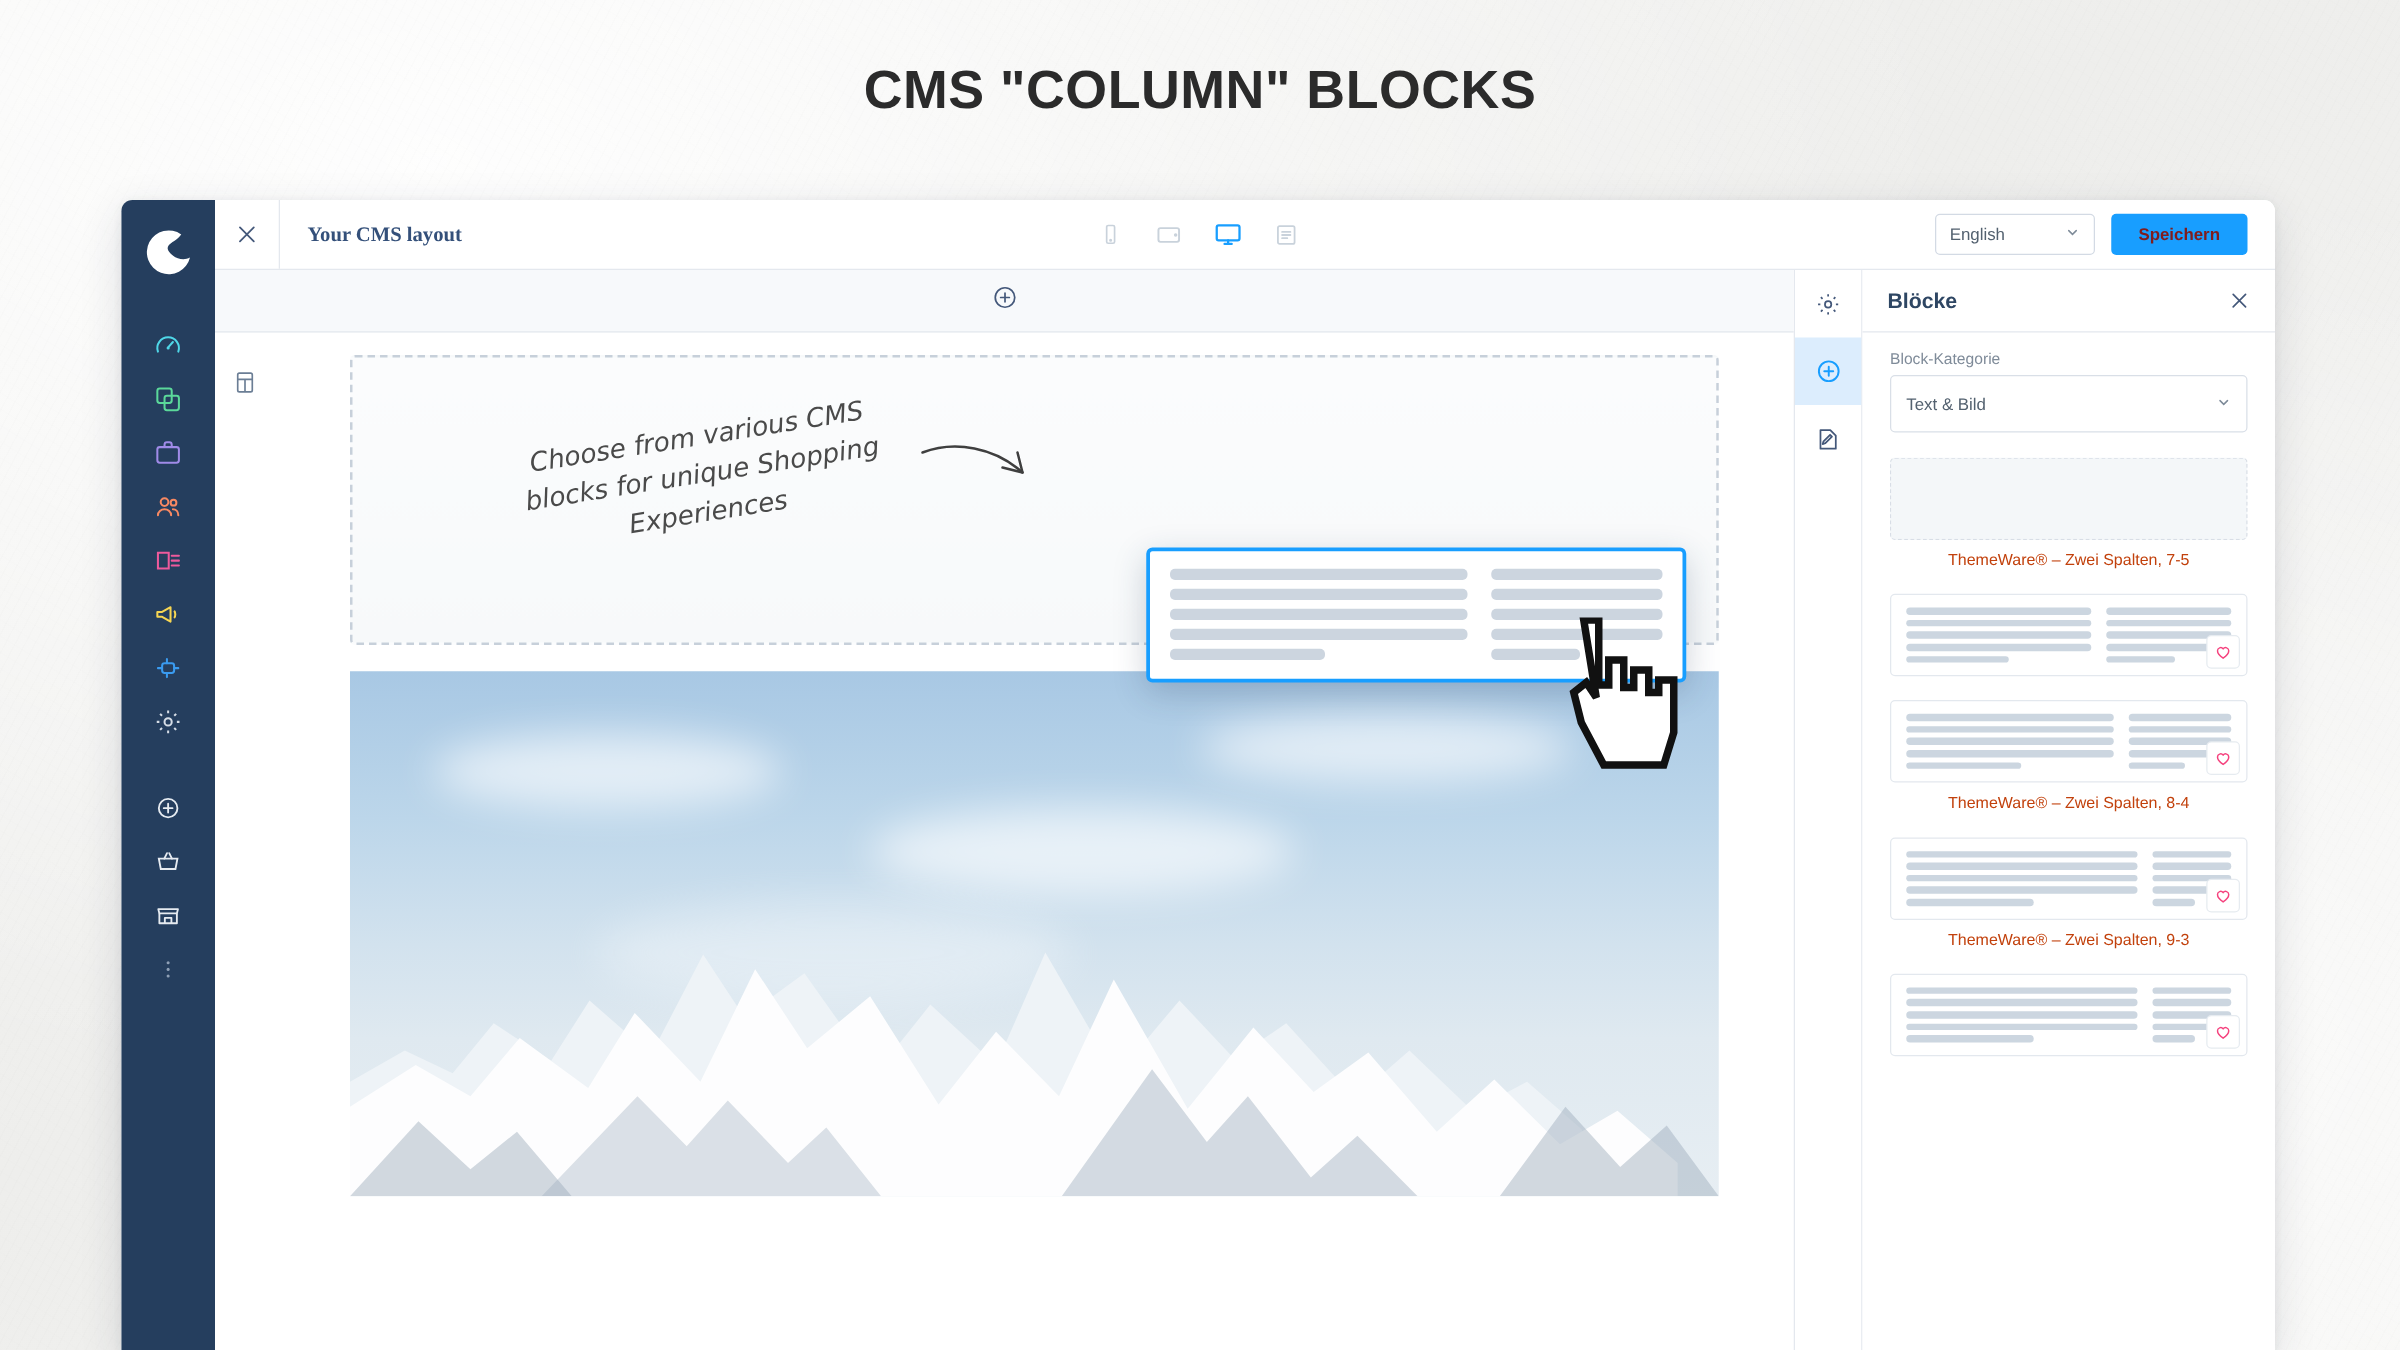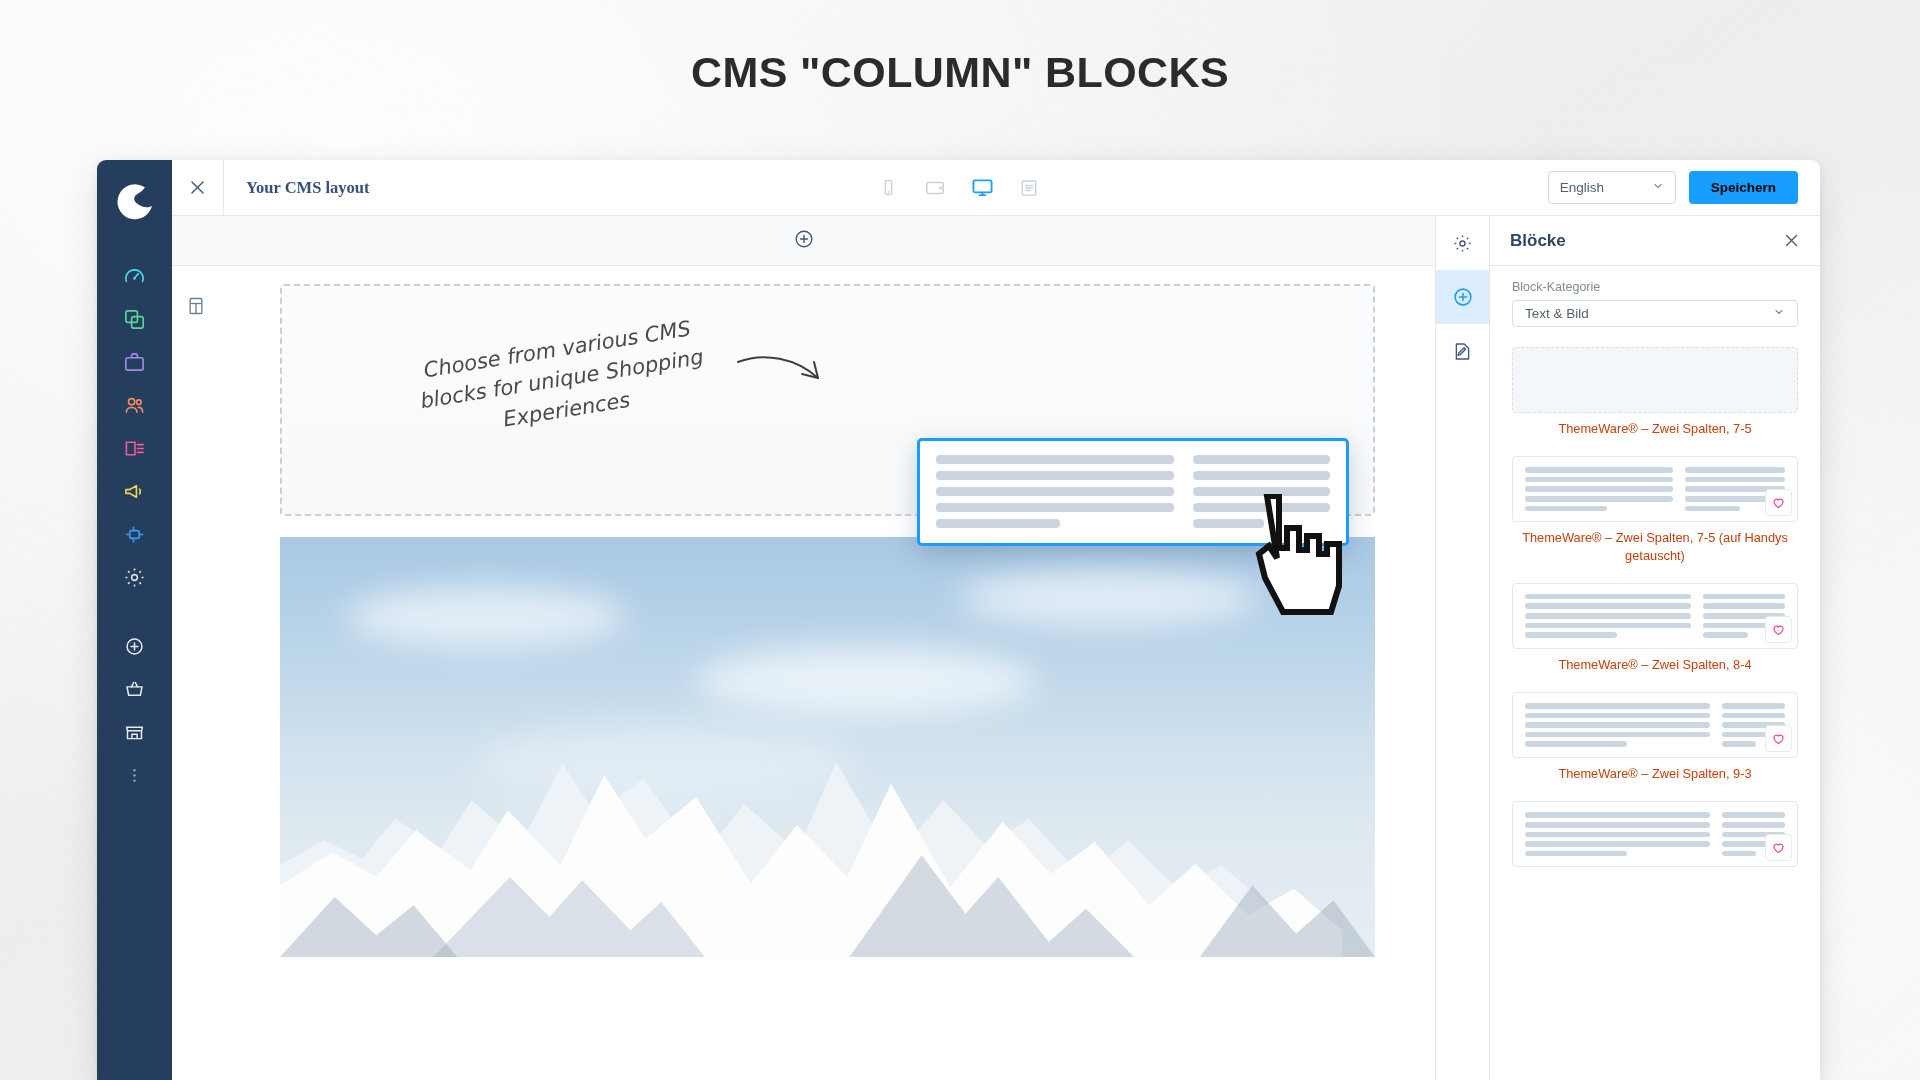--- a/index.html
+++ b/index.html
@@ -127,21 +127,21 @@
     padding: 0 11px;
     font-size: 13.5px;
     color: #53616f;
     background: #fff;
     cursor: pointer;
   }
   .save-btn {
     height: 33px;
     padding: 0 22px;
     background: #189eff;
-    color: #000000;
+    color: #7f1d1d;
     font-size: 13.5px;
     font-weight: bold;
     border: none;
     border-radius: 4px;
     cursor: pointer;
     font-family: "Liberation Sans", sans-serif;
   }
 
   
   .editor-body { flex: 1; display: flex; min-height: 0; }
@@ -293,21 +293,21 @@
     display: flex; align-items: center; justify-content: space-between;
     padding: 0 20px;
     border-bottom: 1px solid #e4e8ee;
   }
   .panel-title { font-size: 17px; font-weight: bold; color: #2e4663; }
   .panel-close { cursor: pointer; display: flex; }
 
   .panel-body { flex: 1; overflow: hidden; padding: 14px 22px 0 22px; }
   .field-label { font-size: 12.5px; color: #7f8b99; margin-bottom: 6px; }
   .field-select {
-    height: 27px;
+    height: 46px;
     border: 1px solid #d9dfe7;
     border-radius: 4px;
     display: flex; align-items: center; justify-content: space-between;
     padding: 0 12px;
     font-size: 13.5px;
     color: #53616f;
     cursor: pointer;
     margin-bottom: 20px;
   }
 
@@ -633,21 +633,20 @@
                     <div class="bp-line"></div>
                     <div class="bp-line"></div>
                     <div class="bp-line short"></div>
                   </div>
                   <div class="fav">
                     <svg width="15" height="15" viewBox="0 0 24 24" fill="none" stroke="#F5427E" stroke-width="1.9" stroke-linejoin="round">
                       <path d="M12 20s-7.2-4.6-7.2-9.3A4 4 0 0 1 12 8.2a4 4 0 0 1 7.2 2.5C19.2 15.4 12 20 12 20z"></path>
                     </svg>
                   </div>
                 </div>
-                <div class="block-label">ThemeWare® – Zwei Spalten, 7-5 (auf Handys getauscht)</div>
               </div>
               <div class="block-item">
                 <div class="block-preview">
                   <div class="bp-col" style="flex:0 0 64%">
                     <div class="bp-line"></div>
                     <div class="bp-line"></div>
                     <div class="bp-line"></div>
                     <div class="bp-line"></div>
                     <div class="bp-line short"></div>
                   </div>

